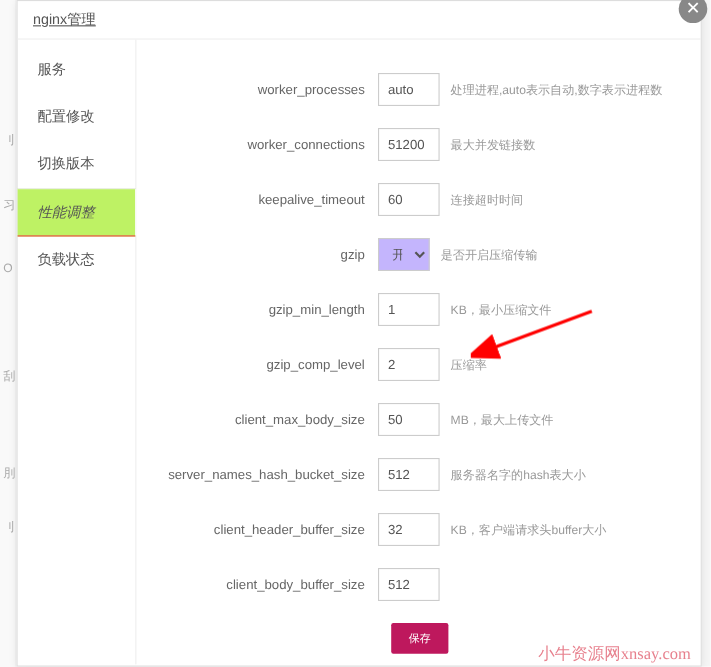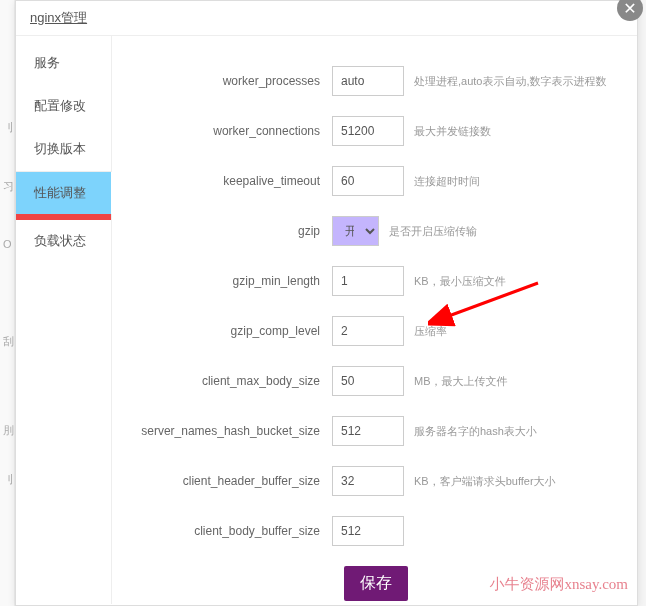--- a/index.html
+++ b/index.html
@@ -43,36 +43,37 @@
       justify-content: center;
       font-size: 16px;
       cursor: pointer;
       z-index: 10;
     }
     .modal-body {
       display: flex;
       height: calc(100% - 36px);
     }
     .sidebar {
-      width: 96px;
+      width: 108px;
       border-right: 1px solid #eee;
       padding-top: 6px;
     }
     .sidebar-item {
       padding: 12px 18px;
       color: #555;
       font-size: 13px;
       cursor: pointer;
       border-bottom: 1px solid transparent;
     }
     .sidebar-item.active {
-      background: #7dd3fc;
+      background: #bef264;
       border-top: 1px solid #eee;
-      border-bottom: 6px solid #ef4444;
+      border-bottom: 1px solid #ef4444;
       position: relative;
+      font-style: italic;
     }
     .sidebar-item.active::after {
       content: '';
       position: absolute;
       right: -1px;
       top: 0;
       bottom: 0;
       width: 1px;
       background: #fff;
     }
@@ -87,55 +88,55 @@
       margin-bottom: 20px;
     }
     .form-label {
       width: 200px;
       text-align: right;
       padding-right: 12px;
       color: #666;
       font-size: 12px;
     }
     .form-input, .form-select {
-      width: 72px;
+      width: 56px;
       height: 30px;
       border: 1px solid #ccc;
       padding: 0 8px;
       font-size: 12px;
       color: #555;
     }
     .form-select {
       width: 47px;
       background: #c4b5fd;
     }
     .form-hint {
       margin-left: 10px;
       color: #999;
       font-size: 11px;
     }
     .save-btn {
       margin-left: 212px;
-      background: #701a75;
+      background: #be185d;
       color: #fff;
       border: none;
       padding: 7px 16px;
-      font-size: 16px;
+      font-size: 10px;
       cursor: pointer;
       border-radius: 2px;
     }
     .arrow {
       position: absolute;
       top: 275px;
       left: 428px;
       pointer-events: none;
     }
     .watermark {
       position: absolute;
-      bottom: 12px;
+      bottom: 2px;
       right: 18px;
       color: #e36b7a;
       font-size: 15px;
       font-family: serif;
       pointer-events: none;
       opacity: 0.85;
     }
     .left-edge {
       position: absolute;
       left: 0;

